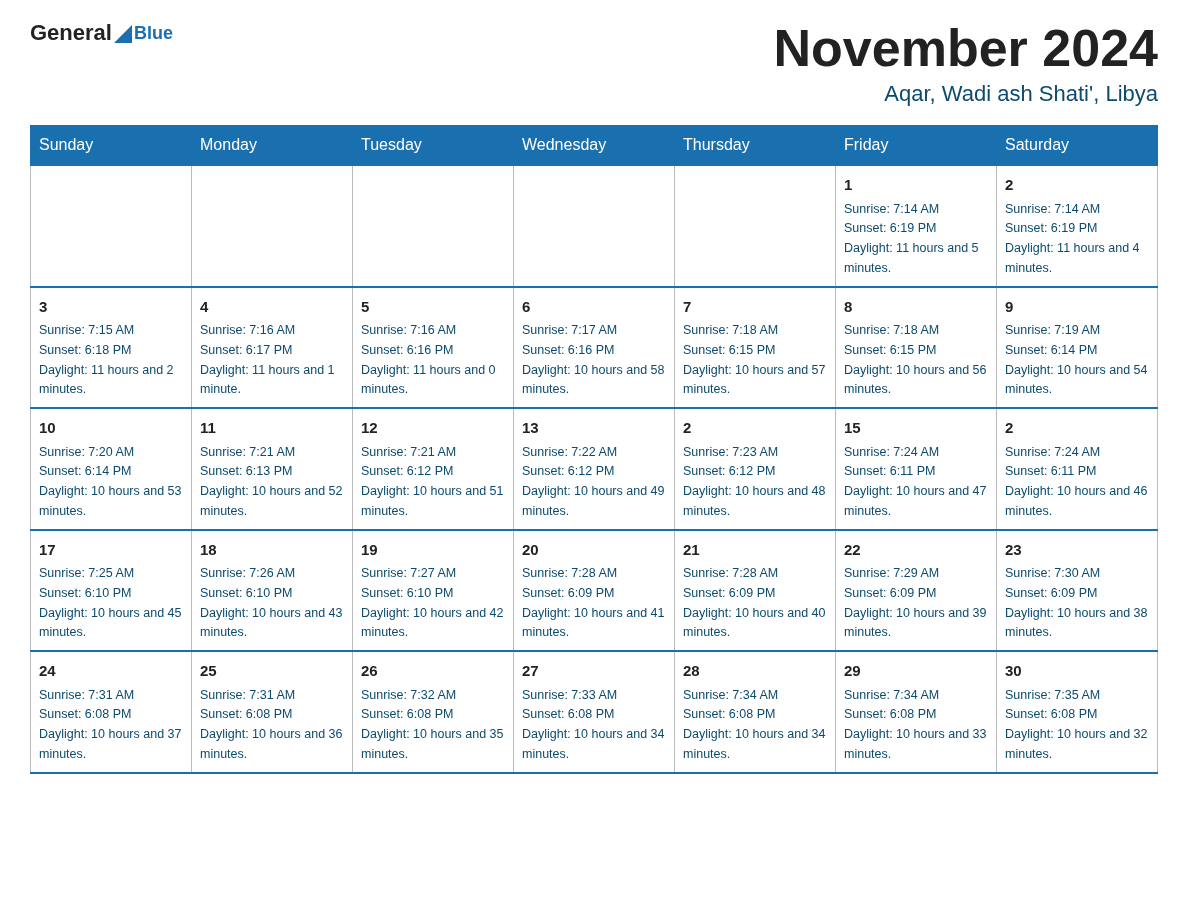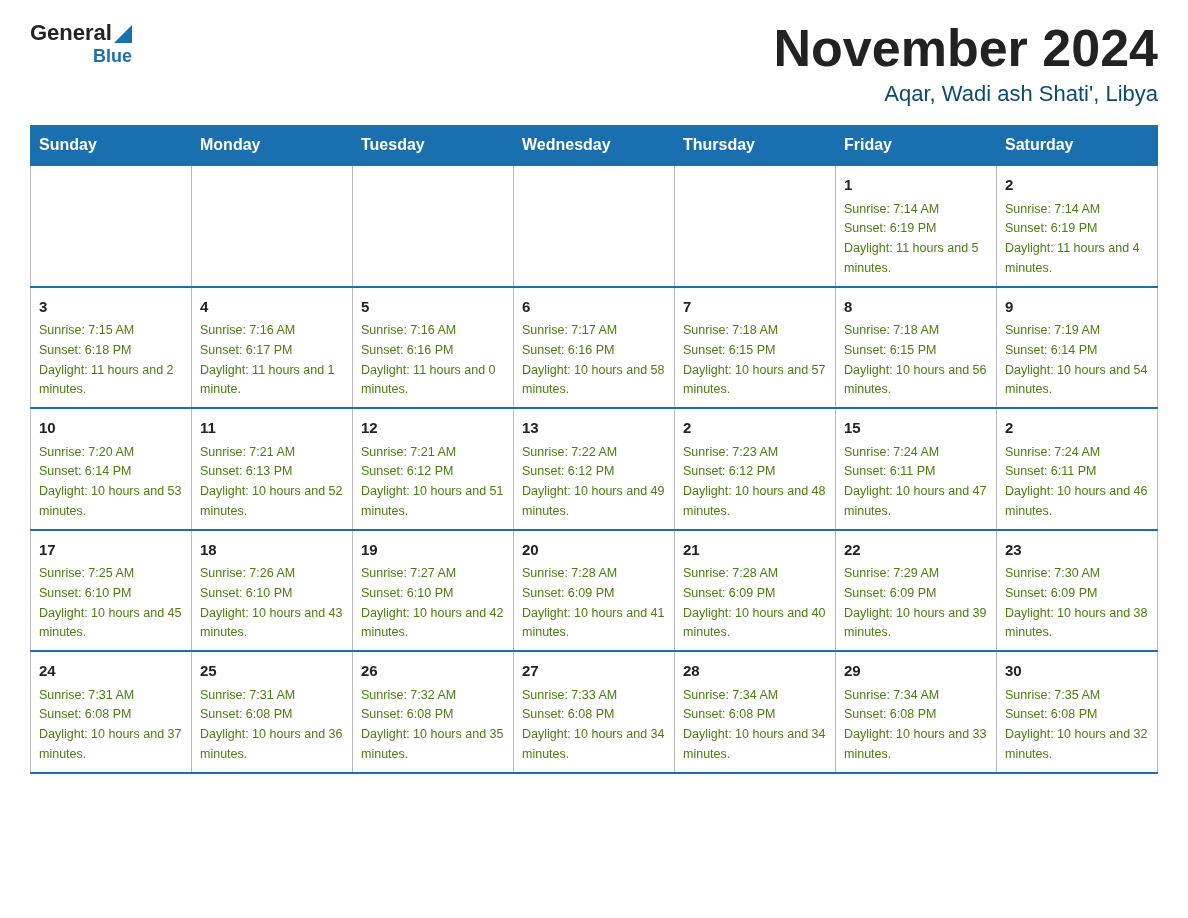--- a/index.html
+++ b/index.html
@@ -35,21 +35,21 @@
     }
     .calendar-table {
       width: 100%;
       border-collapse: collapse;
       border: 1px solid #999;
     }
     .calendar-table th {
       background-color: #1a6faf;
       color: #fff;
       font-size: 16px;
-      font-weight: bold;
+      font-weight: normal;
       padding: 10px 8px;
       text-align: left;
       border: 1px solid #1a6faf;
     }
     .calendar-table td {
       vertical-align: top;
       padding: 8px;
       border: 1px solid #bbb;
       width: calc(100% / 7);
       min-height: 110px;
@@ -60,30 +60,30 @@
       border-bottom: 2px solid #1a6faf;
     }
     .day-number {
       font-size: 15px;
       font-weight: bold;
       display: block;
       margin-bottom: 2px;
     }
     .day-info {
       font-size: 12.5px;
-      color: #4d7c0f;
+      color: #0c4a6e;
       line-height: 1.5;
     }
     .empty-cell {
       background: #fff;
     }
     .logo-wrapper {
       display: flex;
-      flex-direction: column;
-      align-items: flex-end;
+      flex-direction: row;
+      align-items: center;
     }
     .logo-line1 {
       display: flex;
       align-items: center;
       font-size: 22px;
       font-weight: bold;
       color: #222;
     }
     .logo-line2 {
       font-size: 18px;

